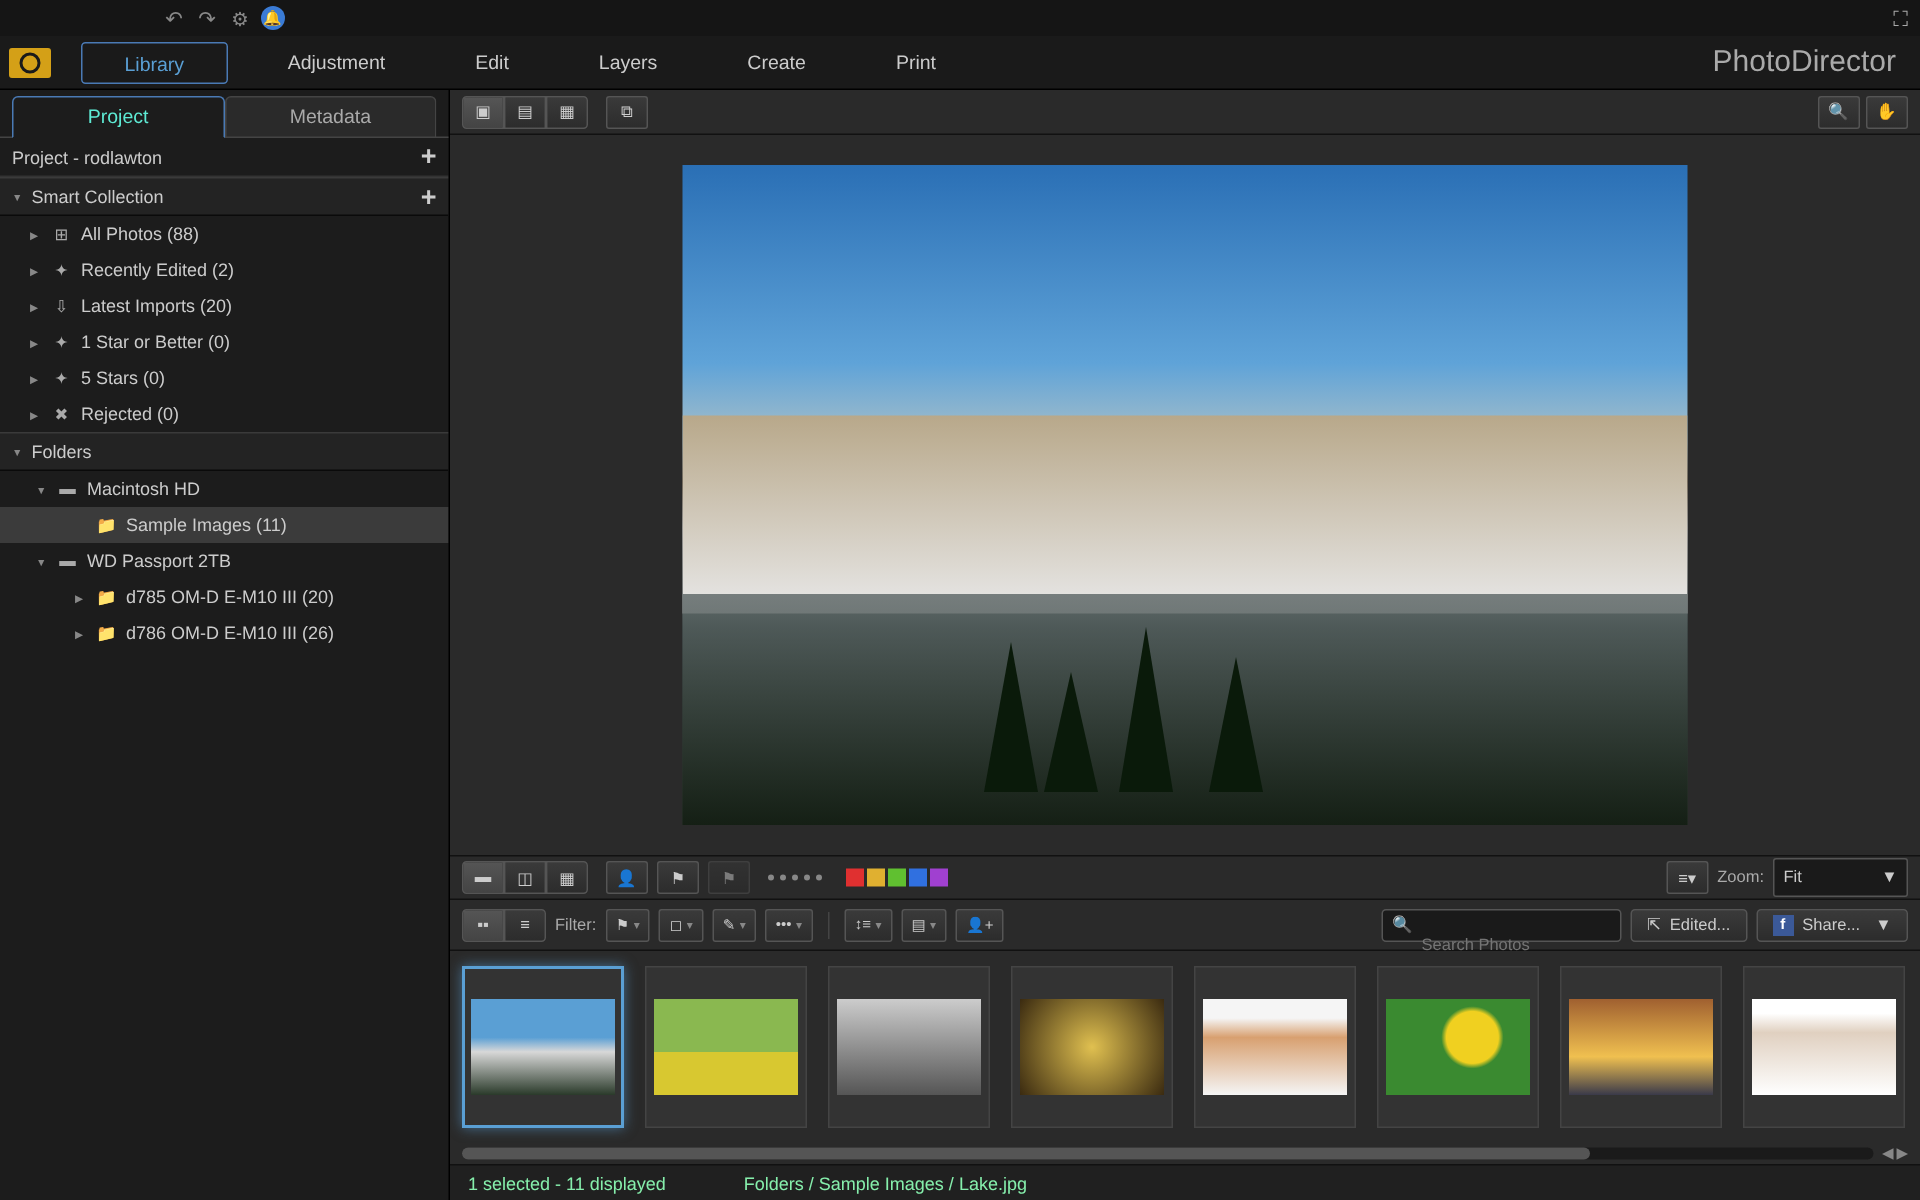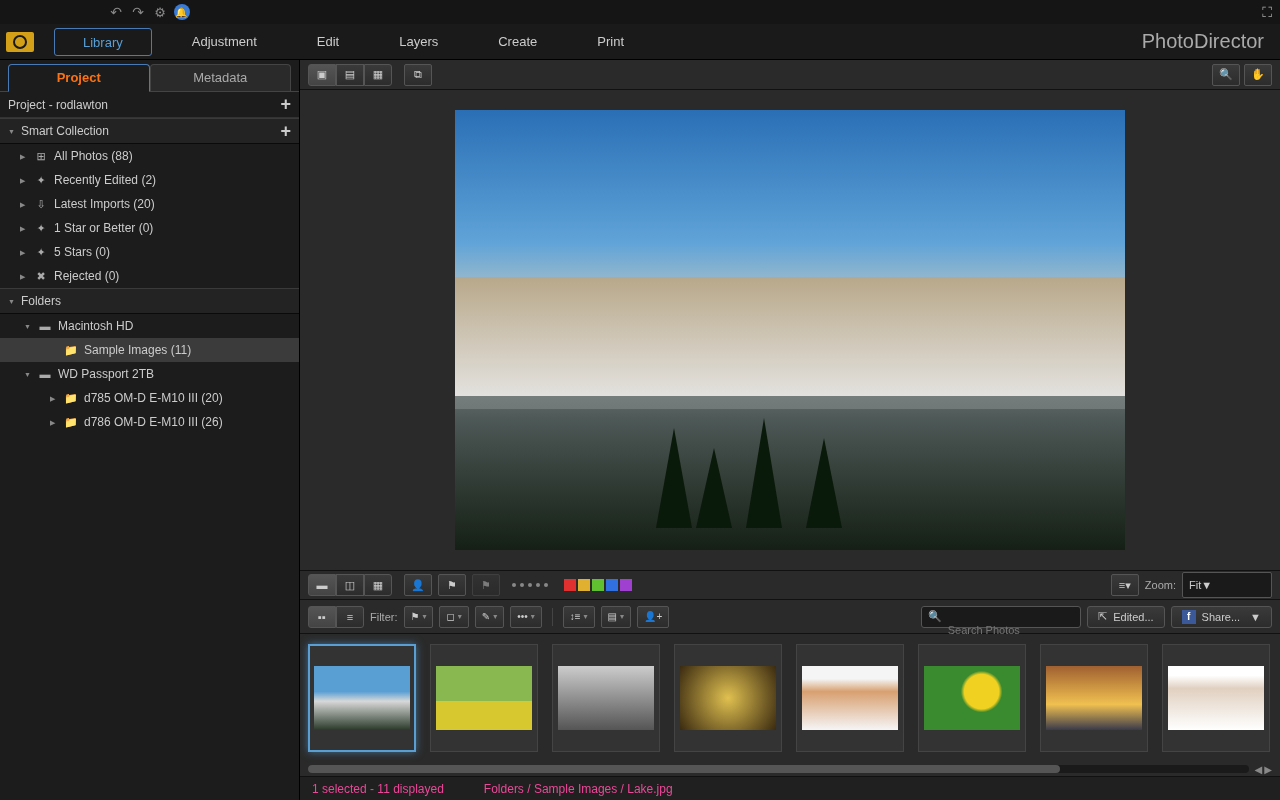--- a/index.html
+++ b/index.html
@@ -24,21 +24,21 @@
   .module-tab.active { border: 1px solid #4a7ab5; border-radius: 3px; color: #5a9fd4; padding: 0 28px; margin-left: 14px; margin-right: 10px;}
   .app-title { margin-left: auto; margin-right: 16px; font-size: 20px; color: #aaa; font-weight: 300; }
 
   
   .main { display: flex; height: 740px; }
 
   
   .left-panel { width: 300px; background: #1c1c1c; border-right: 1px solid #000; display: flex; flex-direction: column; }
   .panel-tabs { display: flex; height: 28px; margin: 4px 8px 0 8px; gap: 0;}
   .panel-tab { flex: 1; text-align: center; line-height: 26px; font-size: 13px; background: #2a2a2a; border: 1px solid #444; border-bottom: none; cursor: pointer; color:#aaa; border-radius: 4px 4px 0 0; }
-  .panel-tab.active { background: #1c1c1c; color: #f97316; border-color: #5a9f d4; border: 1px solid #4a7ab5; border-bottom:1px solid #1c1c1c; position:relative; z-index:2;font-weight:bold;}
+  .panel-tab.active { background: #1c1c1c; color: #5eead4; border-color: #5a9f d4; border: 1px solid #4a7ab5; border-bottom:1px solid #1c1c1c; position:relative; z-index:2;}
   .panel-content { flex: 1; overflow-y: auto; border-top: 1px solid #444; margin-top:-1px;}
 
   .project-header { height: 26px; display: flex; align-items: center; padding: 0 8px; background: #1c1c1c; border-bottom: 1px solid #333; font-size: 12px; color: #ccc; }
   .plus-btn { margin-left: auto; font-size: 18px; color: #ccc; cursor: pointer; font-weight: bold;}
 
   .section-header { height: 26px; display: flex; align-items: center; padding: 0 8px; background: #232323; font-size: 12px; color: #ccc; border-top: 1px solid #3a3a3a; border-bottom: 1px solid #0a0a0a; cursor: pointer; }
   .section-header .chev { margin-right: 6px; font-size: 9px; }
 
   .tree-item { height: 24px; display: flex; align-items: center; padding-left: 20px; font-size: 12px; color: #ccc; cursor: pointer; gap: 6px; }
   .tree-item .chev { font-size: 8px; color:#888; width:8px;}
@@ -68,39 +68,39 @@
   .trees{ position:absolute; bottom:5%; left:30%; width:40%; height:30%;}
   .tree{ position:absolute; bottom:0; width:0; height:0; border-left:18px solid transparent; border-right:18px solid transparent; border-bottom:100px solid #0a1a0a;}
 
   
   .browser-bar { height: 30px; display: flex; align-items: center; padding: 0 8px; gap: 6px; background: #2a2a2a; border-top:1px solid #111; border-bottom:1px solid #111;}
   .rating-dots { display:flex; gap:4px; padding: 0 6px;}
   .rating-dot{ width:4px; height:4px; border-radius:50%; background:#888;}
   .color-labels { display:flex; gap:2px; padding:0 4px;}
   .color-label{ width:12px; height:12px;}
   .zoom-ctrl { display:flex; align-items:center; gap:6px; font-size:11px; color:#aaa; margin-left:auto;}
-  .zoom-select { width:90px; height:20px; background:#1a1a1a; border:1px solid #555; color:#ccc; font-size:11px; padding:12px 6px; display:flex; align-items:center; justify-content:flex-start; border-radius:2px;}
+  .zoom-select { width:90px; height:20px; background:#1a1a1a; border:1px solid #555; color:#ccc; font-size:11px; padding:12px 6px; display:flex; align-items:center; justify-content:space-between; border-radius:2px;}
 
   .filter-bar { height: 34px; display:flex; align-items:center; padding: 0 8px; gap:6px; background:#2a2a2a; border-bottom:1px solid #111; font-size:11px; color:#aaa;}
   .filter-btn{ height:22px; padding:0 6px; background:linear-gradient(#3a3a3a,#2c2c2c); border:1px solid #555; border-radius:2px; display:flex; align-items:center; gap:3px; font-size:10px; color:#ccc;}
   .search-box{ width:160px; height:22px; background:#1a1a1a; border:1px solid #555; border-radius:3px; display:flex; align-items:center; padding:0 6px; gap:6px; color:#888; margin-left:auto;}
   .search-box input{ flex:1; background:transparent; border:none; outline:none; color:#ccc; font-size:11px;margin-top:27px;}
   .action-btn{ height:22px; padding:0 10px; background:linear-gradient(#3a3a3a,#2c2c2c); border:1px solid #555; border-radius:3px; display:flex; align-items:center; gap:6px; font-size:11px; color:#ccc;}
 
   .filmstrip { height: 128px; background: #2a2a2a; display: flex; gap: 14px; padding: 10px 8px; overflow:hidden;}
   .thumb { width: 108px; height: 108px; background: #333; border: 1px solid #444; display: flex; align-items: center; justify-content: center; cursor: pointer; flex-shrink:0;}
   .thumb.selected { border: 2px solid #5a9fd4; box-shadow: 0 0 8px rgba(90,159,212,0.6); }
   .thumb-inner{ width:96px; height:64px; }
 
   .scrollbar-row{ height:14px; background:#2a2a2a; display:flex; align-items:center; padding:0 8px;}
   .hscroll{ flex:1; height:8px; background:#1a1a1a; border-radius:4px; position:relative;}
   .hscroll-thumb{ position:absolute; left:0; top:0; height:100%; width:80%; background:#555; border-radius:4px;}
   .scroll-arrows{ display:flex; gap:2px; margin-left:6px; color:#888; font-size:10px;}
 
-  .status-bar { height: 24px; display: flex; align-items: center; padding: 0 12px; gap: 40px; background: #202020; font-size: 12px; color: #ec4899; border-top:1px solid #111;}
+  .status-bar { height: 24px; display: flex; align-items: center; padding: 0 12px; gap: 52px; background: #202020; font-size: 12px; color: #86efac; border-top:1px solid #111;}
 
   .chev-r::before{ content:"▶"; font-size:7px; color:#888;}
   .chev-d::before{ content:"▼"; font-size:7px; color:#888;}
   .dd::after{content:" ▾"; font-size:8px; color:#888;}
 
 </style>
 </head>
 <body>
 
 <div class="titlebar">

